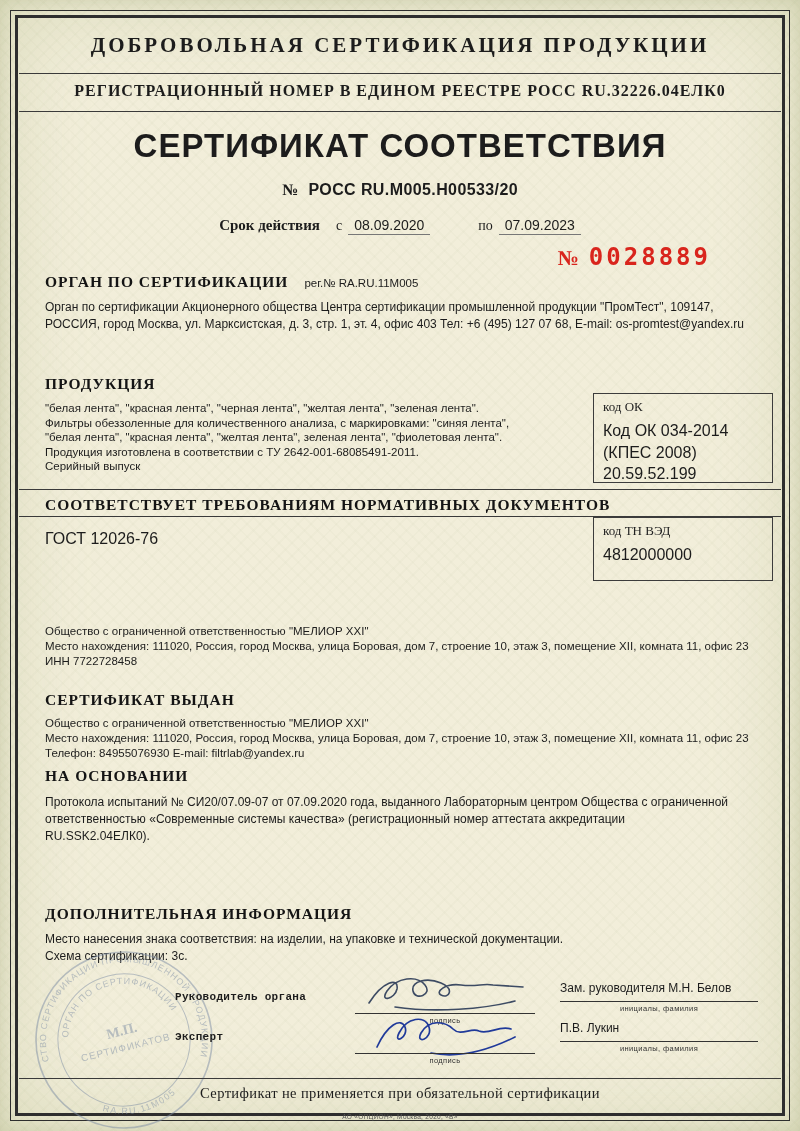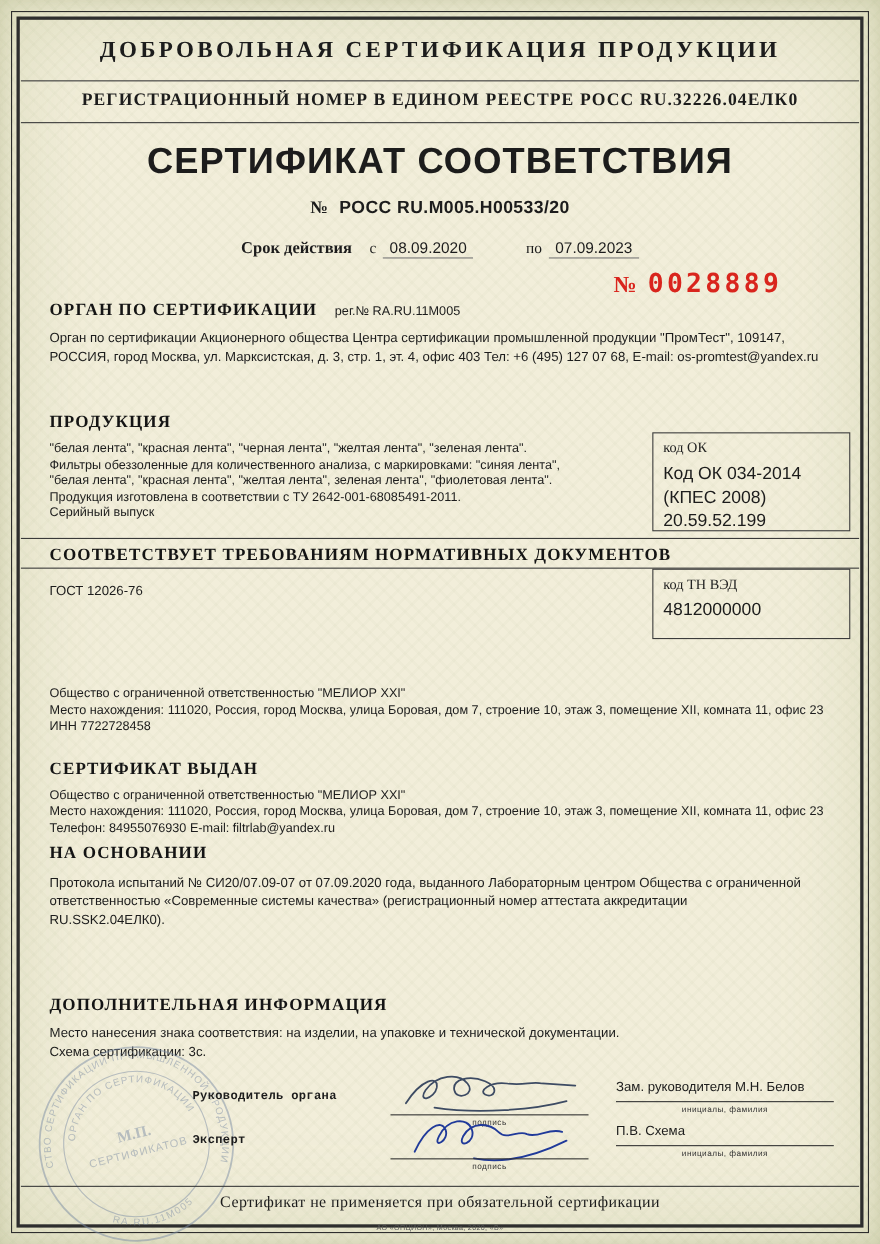--- a/index.html
+++ b/index.html
@@ -55,21 +55,21 @@
   .codebox { position:absolute; left:574px; width:160px; border:1.3px solid #3c3c3c; padding:5px 9px; background:transparent; }
   .box-ok { top:374px; height:78px; }
   .box-tn { top:498px; height:52px; }
   .cb-label { font-family:"Liberation Serif",serif; font-size:13px; color:#222; }
   .cb-line { font-size:16px; line-height:1.35; }
   .cb-lines { margin-top:5px; }
 
   .rule-c1 { top:470px; }
   .conf-head { top:477px; left:26px; }
   .rule-c2 { top:497px; }
-  .gost { top:511px; left:26px; font-size:12px; }
+  .gost { top:511px; left:26px; font-size:16px; }
 
   .manu { top:598px; left:26px; right:26px; }
   .issued { top:672px; left:26px; right:26px; }
   .sec-lines { margin-top:7px; }
 
   .basis { top:748px; left:26px; width:692px; }
   .basis .body-txt { margin-top:9px; max-width:688px; }
 
   .addinfo { top:886px; left:26px; right:26px; }
   .addinfo .sec-lines { margin-top:8px; }
@@ -235,21 +235,21 @@
 
     <div class="abs sig-label sig-expert-label">Эксперт</div>
     <svg class="abs sig-ink-2" width="150" height="46" viewBox="0 0 150 46">
       <g fill="none" stroke="#203a9a" stroke-width="1.7" stroke-linecap="round">
         <path d="M6 32 C 16 10, 30 2, 34 12 C 38 22, 22 30, 28 18 C 36 2, 54 0, 58 12 C 62 24, 44 30, 50 18 C 58 4, 74 6, 82 14 C 90 22, 100 12, 108 16 C 118 20, 128 10, 140 14"></path>
         <path d="M60 38 C 90 44, 120 34, 144 22"></path>
       </g>
     </svg>
     <div class="abs sigline sig-line-2"></div>
     <div class="abs caption sig-cap-2">подпись</div>
-    <div class="abs right-name right-name-2">П.В. Схема</div>
+    <div class="abs right-name right-name-2">П.В. Лукин</div>
     <div class="abs sigline right-line-2"></div>
     <div class="abs caption right-cap-2">инициалы, фамилия</div>
 
     <div class="rule rule-bottom"></div>
     <div class="abs center bottom-note">Сертификат не применяется при обязательной сертификации</div>
   </div>
 
   <div class="print-footer">АО «ОПЦИОН», Москва, 2020, «В»</div>
 </div>
 

